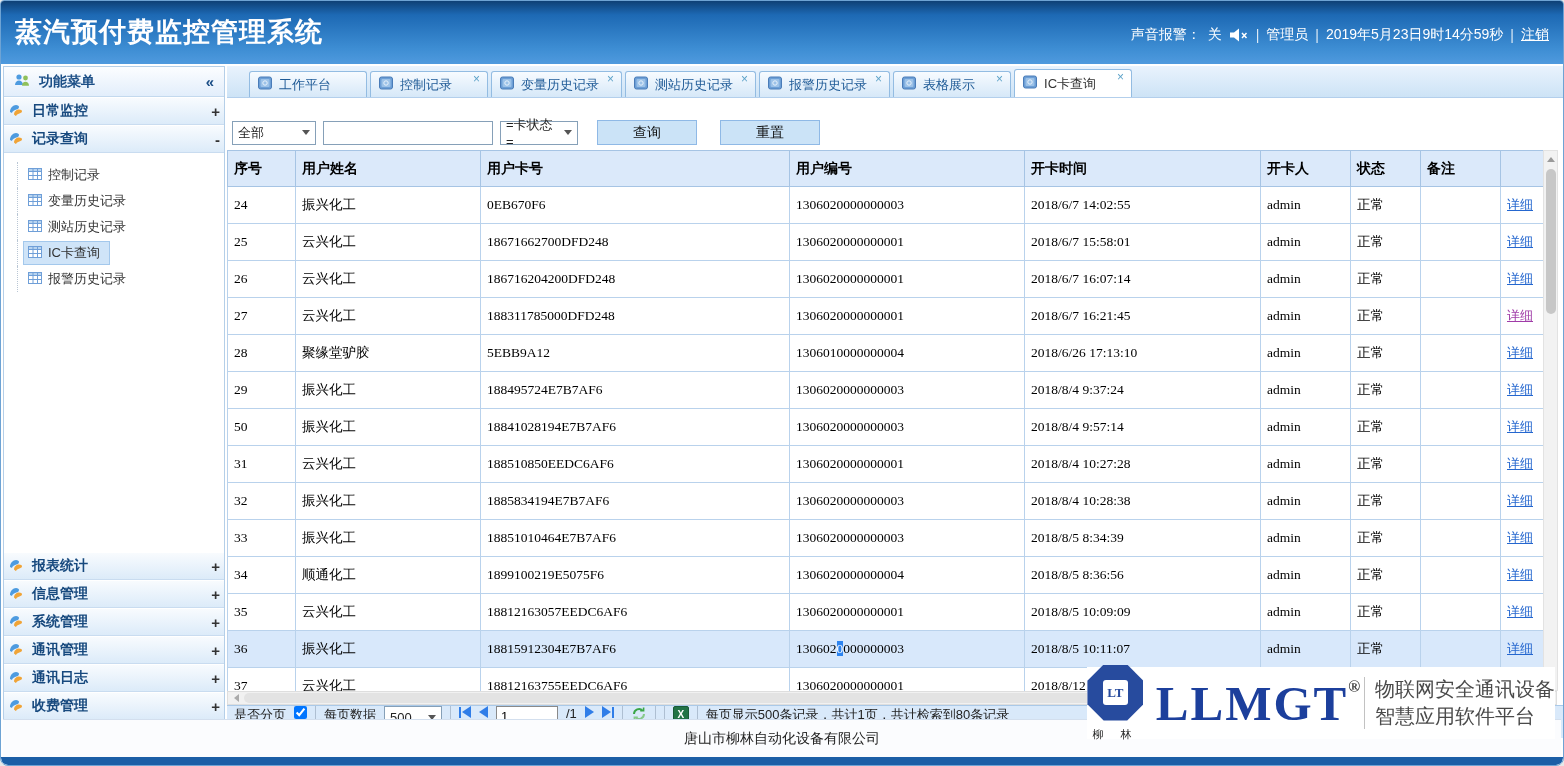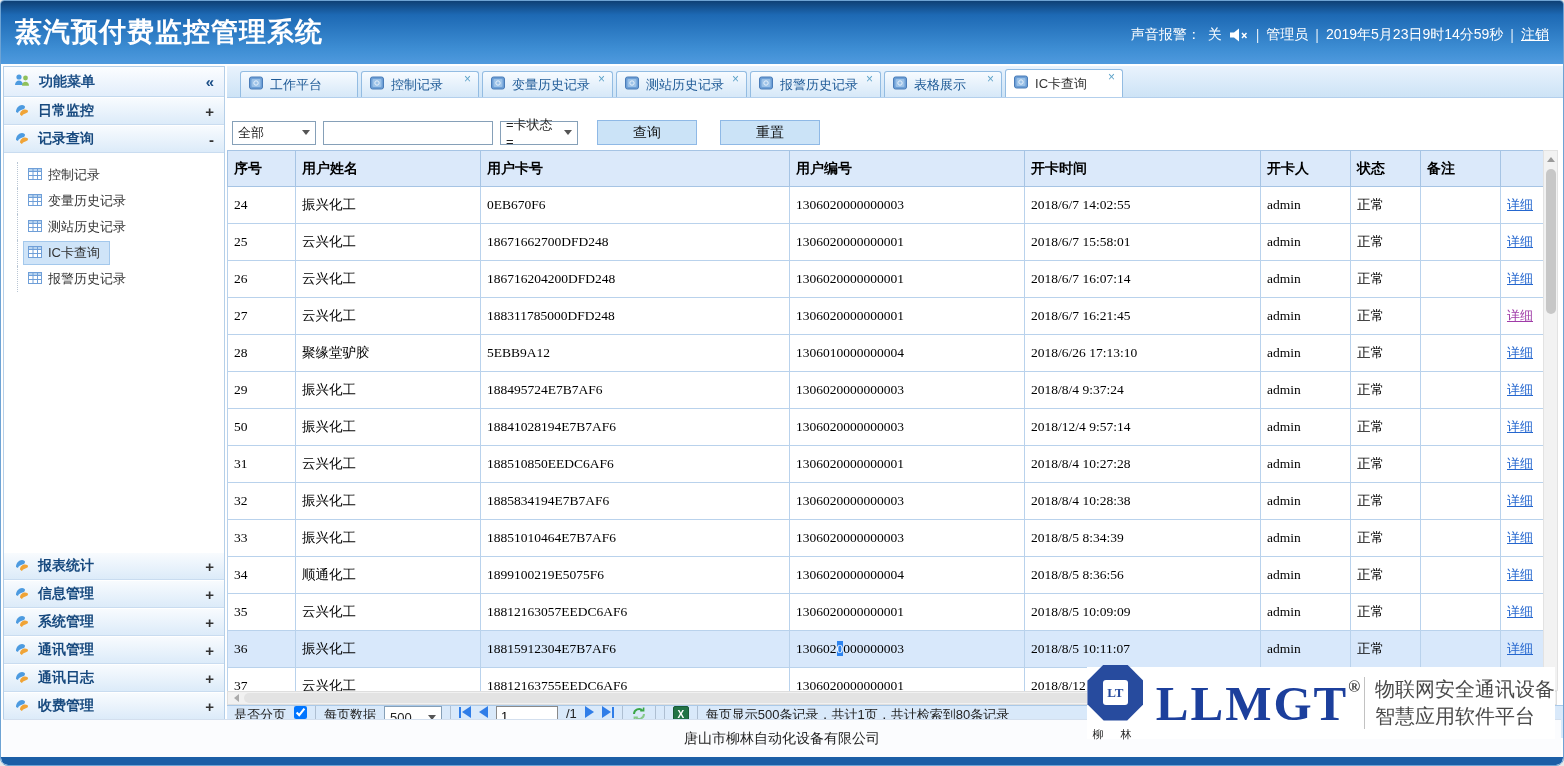--- a/index.html
+++ b/index.html
@@ -18,35 +18,35 @@
   .logout{ color:#fff; text-decoration:underline; cursor:pointer; }
   .speaker{ display:inline-flex; align-items:center; }
 
   
   .sidebar{ position:absolute; left:2px; top:65px; width:222px; height:655px; background:#fff;
             border:1px solid #b5cfe8; display:flex; flex-direction:column; }
   .side-title{ height:30px; flex:0 0 30px; display:flex; align-items:center; gap:8px; padding:0 10px;
                background:linear-gradient(#fcfdff,#e2eefb); border-bottom:1px solid #c3d9ee;
                font-weight:bold; color:#1b4e86; font-size:14px; }
   .collapse{ margin-left:auto; font-size:15px; font-weight:bold; color:#1b4e86; cursor:pointer; }
-  .side-group{ height:28px; flex:0 0 28px; display:flex; align-items:center; gap:8px; padding:0 10px;
+  .side-group{ height:28px; flex:0 0 28px; display:flex; align-items:center; gap:8px; padding:0 4px;
                background:linear-gradient(#f8fbfe,#dcebf9); border-top:1px solid #fff;
                border-bottom:1px solid #c9dcf0; font-weight:bold; color:#17497e; font-size:14px; cursor:pointer; }
   .gtoggle{ margin-left:auto; font-size:15px; font-weight:bold; color:#333; }
   .submenu{ padding:9px 0 9px 13px; }
   .sub-item{ display:flex; align-items:center; height:26px; font-size:13px; color:#333;
              border-left:1px dotted #b9c6d4; padding-left:5px; cursor:pointer; }
   .sub-inner{ display:flex; align-items:center; gap:6px; padding:2px 9px 2px 4px; border:1px solid transparent; }
   .sub-item.selected .sub-inner{ background:#cfe4f8; border-color:#a3c8ec; }
   .side-space{ flex:1 1 auto; }
 
   
   .main{ position:absolute; left:226px; top:65px; width:1336px; }
   .tabbar{ height:32px; background:linear-gradient(#e9f3fd,#cde3f6); border-bottom:1px solid #b3cfec;
-           display:flex; align-items:flex-end; padding-left:13px; gap:3px; }
+           display:flex; align-items:flex-end; padding-left:22px; gap:3px; }
   .tab{ height:26px; min-width:118px; display:flex; align-items:center; gap:6px; padding:0 5px 0 8px;
         border:1px solid #93bce2; border-bottom:none; border-radius:3px 3px 0 0;
         background:linear-gradient(#f7fbff,#d6e8f8); font-size:13px; color:#1e5a96; cursor:pointer; }
   .tab.active{ background:#fff; height:28px; color:#333; }
   .tab-close{ margin-left:auto; align-self:flex-start; line-height:13px; padding:1px 2px 0 2px;
               color:#5ea3c9; font-size:12px; cursor:pointer; }
 
   .searchbar{ height:35px; background:#fff; display:flex; align-items:center; gap:7px; padding-left:5px;margin-top:17px; }
   .fselect{ height:24px; border:1px solid #86a0b8; background:#fff; display:flex; align-items:center;
             gap:4px; font-size:13px; color:#222; padding:0 5px; cursor:pointer; }
@@ -503,21 +503,21 @@
     <td>admin</td>
     <td>正常</td>
     <td></td>
     <td><a class="detail">详细</a></td>
   </tr>
             <tr>
     <td>50</td>
     <td>振兴化工</td>
     <td>18841028194E7B7AF6</td>
     <td>1306020000000003</td>
-    <td>2018/12/4 9:57:14</td>
+    <td>2018/8/4 9:57:14</td>
     <td>admin</td>
     <td>正常</td>
     <td></td>
     <td><a class="detail">详细</a></td>
   </tr>
             <tr>
     <td>31</td>
     <td>云兴化工</td>
     <td>188510850EEDC6AF6</td>
     <td>1306020000000001</td>

